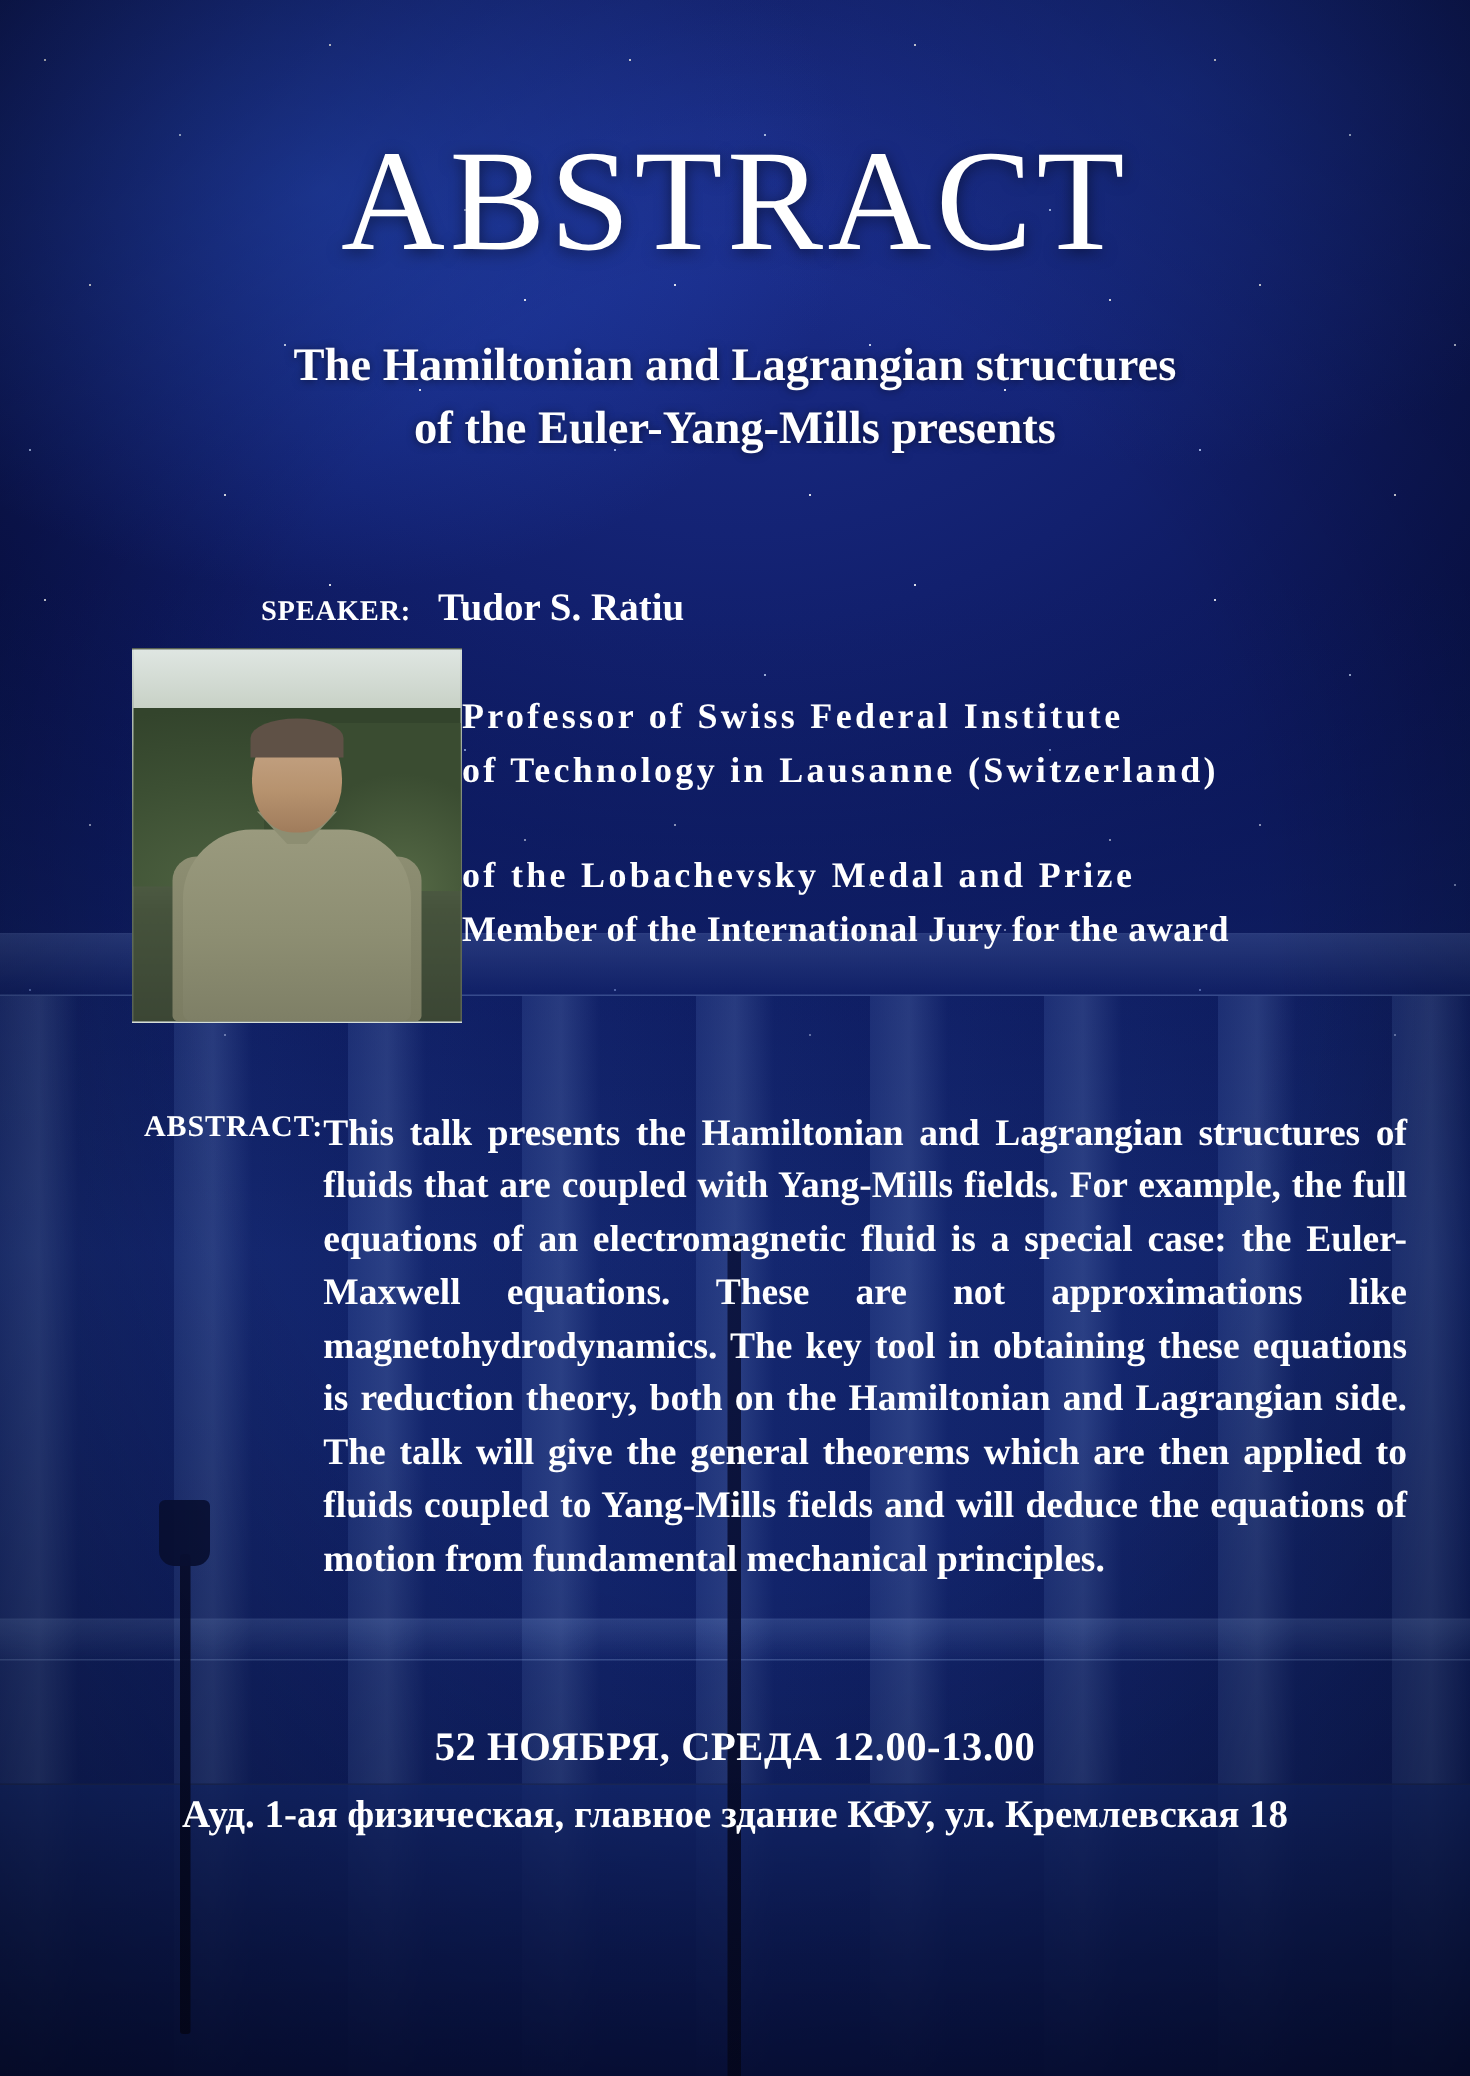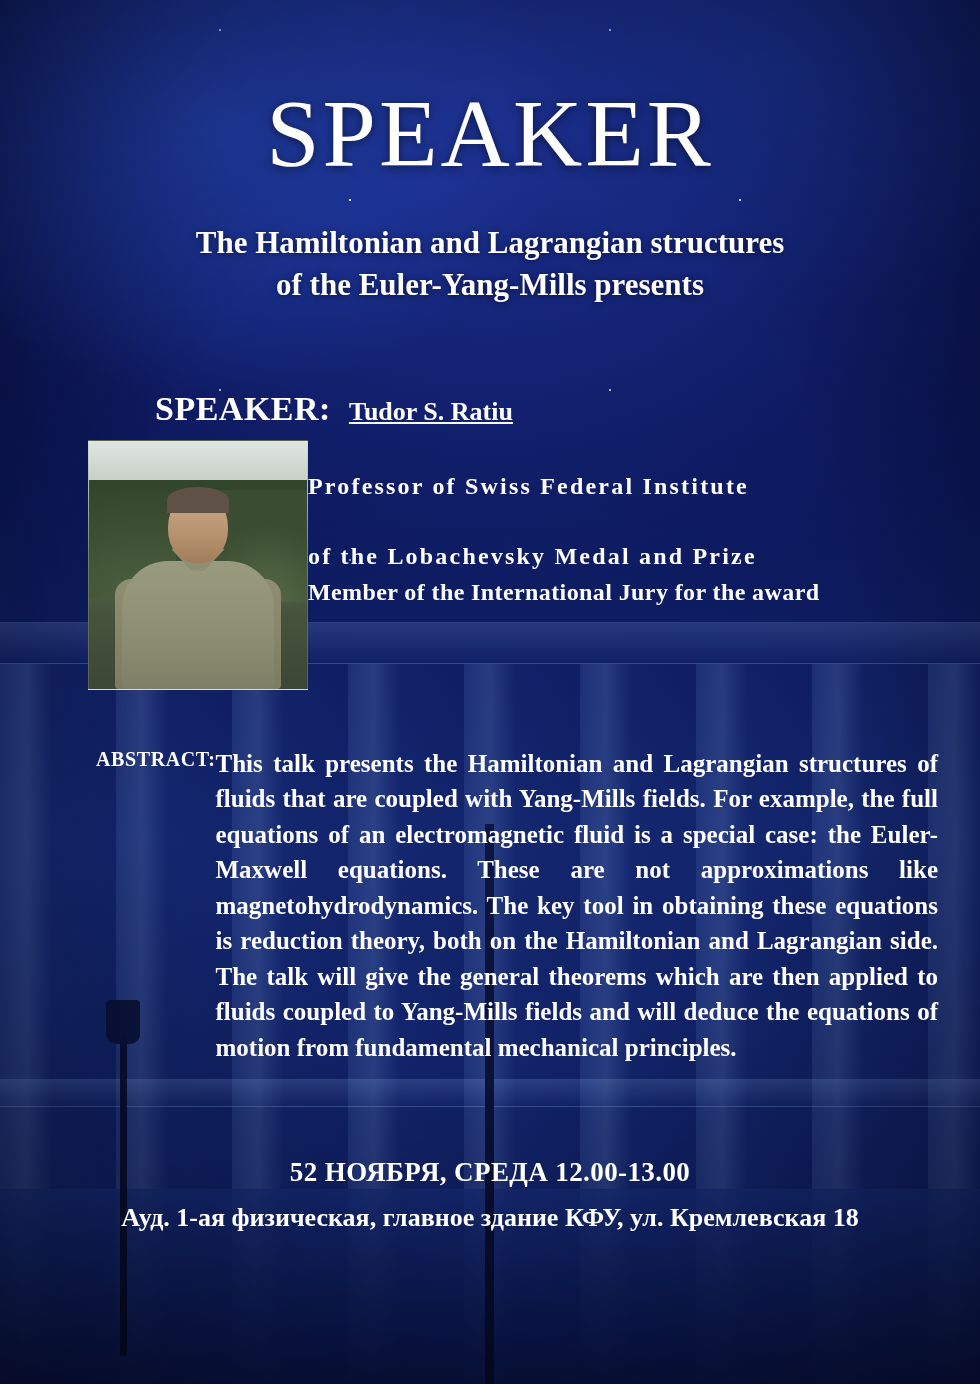--- a/index.html
+++ b/index.html
@@ -139,28 +139,28 @@
   }
 
   .speaker-row {
     margin-top: 84px;
     padding-left: 155px;
     display: flex;
     align-items: baseline;
     gap: 18px;
   }
   .speaker-label {
-    font-size: 34px;
+    font-size: 19px;
     font-weight: bold;
     letter-spacing: .5px;
+    margin-left: 19px;
   }
   .speaker-name {
     font-size: 26px;
     font-weight: bold;
-    text-decoration: underline;
   }
 
   .speaker-block {
     display: flex;
     padding-left: 88px;
     margin-top: 12px;
   }
 
   .portrait {
     width: 218px;
@@ -282,21 +282,21 @@
   <div class="entablature e1"></div>
   <div class="entablature e2"></div>
   <div class="plinth"></div>
   <div class="lamp-post"></div>
   <div class="lamp-head"></div>
   <div class="lamp-post2"></div>
   <div class="vignette"></div>
 
   <div class="content">
 
-    <h1 class="title">SPEAKER</h1>
+    <h1 class="title">ABSTRACT</h1>
 
     <div class="subtitle">
       <div>The Hamiltonian and Lagrangian structures</div>
       <div>of the Euler-Yang-Mills presents</div>
     </div>
 
     <div class="speaker-row">
       <span class="speaker-label">SPEAKER:</span>
       <span class="speaker-name">Tudor S. Ratiu</span>
     </div>
@@ -310,20 +310,21 @@
         <div class="arm-r"></div>
         <div class="body"></div>
         <div class="collar"></div>
         <div class="head"></div>
         <div class="hair"></div>
       </div>
 
       <div class="credentials">
         <div class="cred-block">
           <div class="cred-line">Professor of Swiss Federal Institute</div>
+          <div class="cred-line">of Technology in Lausanne (Switzerland)</div>
         </div>
         <div class="cred-block">
           <div class="cred-line">of the Lobachevsky Medal and Prize</div>
           <div class="cred-line tight">Member of the International Jury for the award</div>
         </div>
       </div>
     </div>
 
     <div class="abstract">
       <div class="abstract-label">ABSTRACT:</div>

